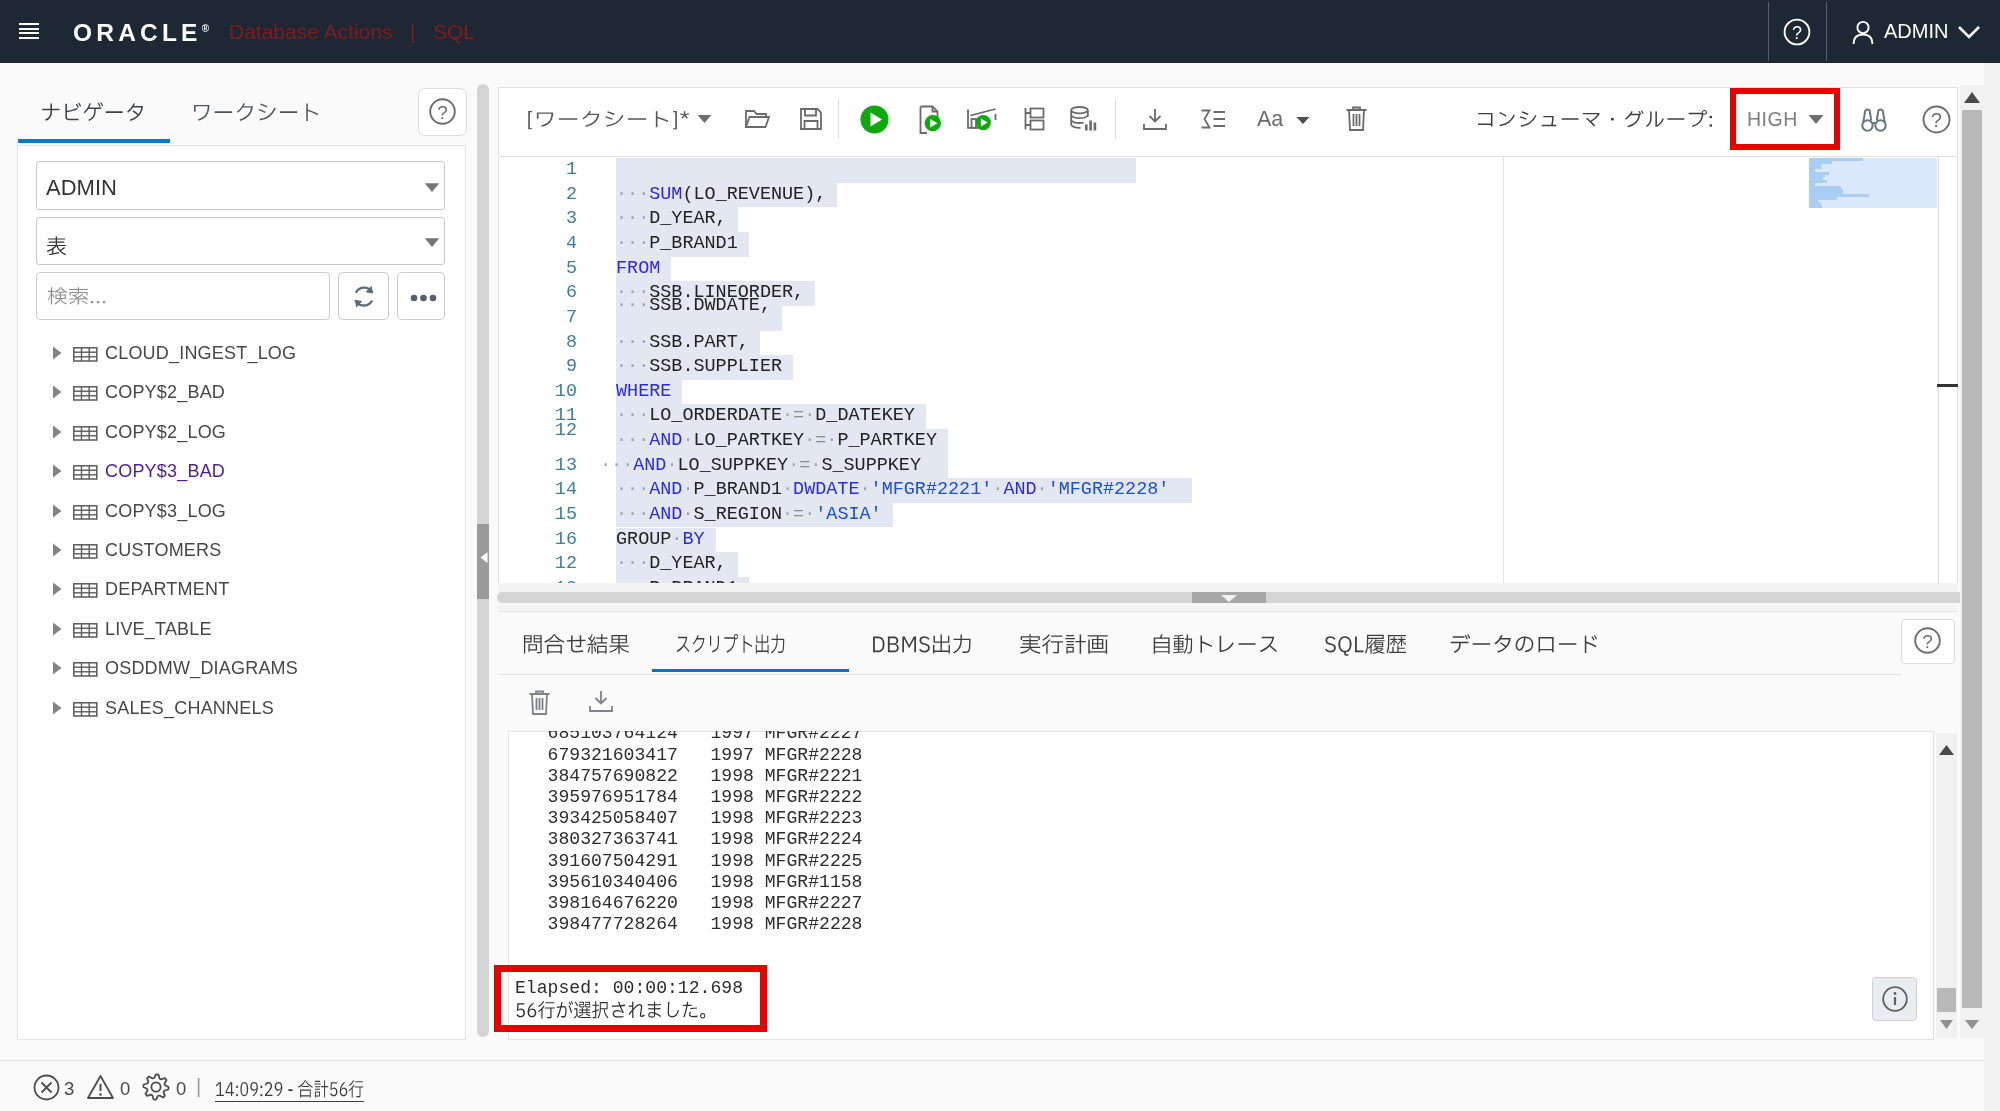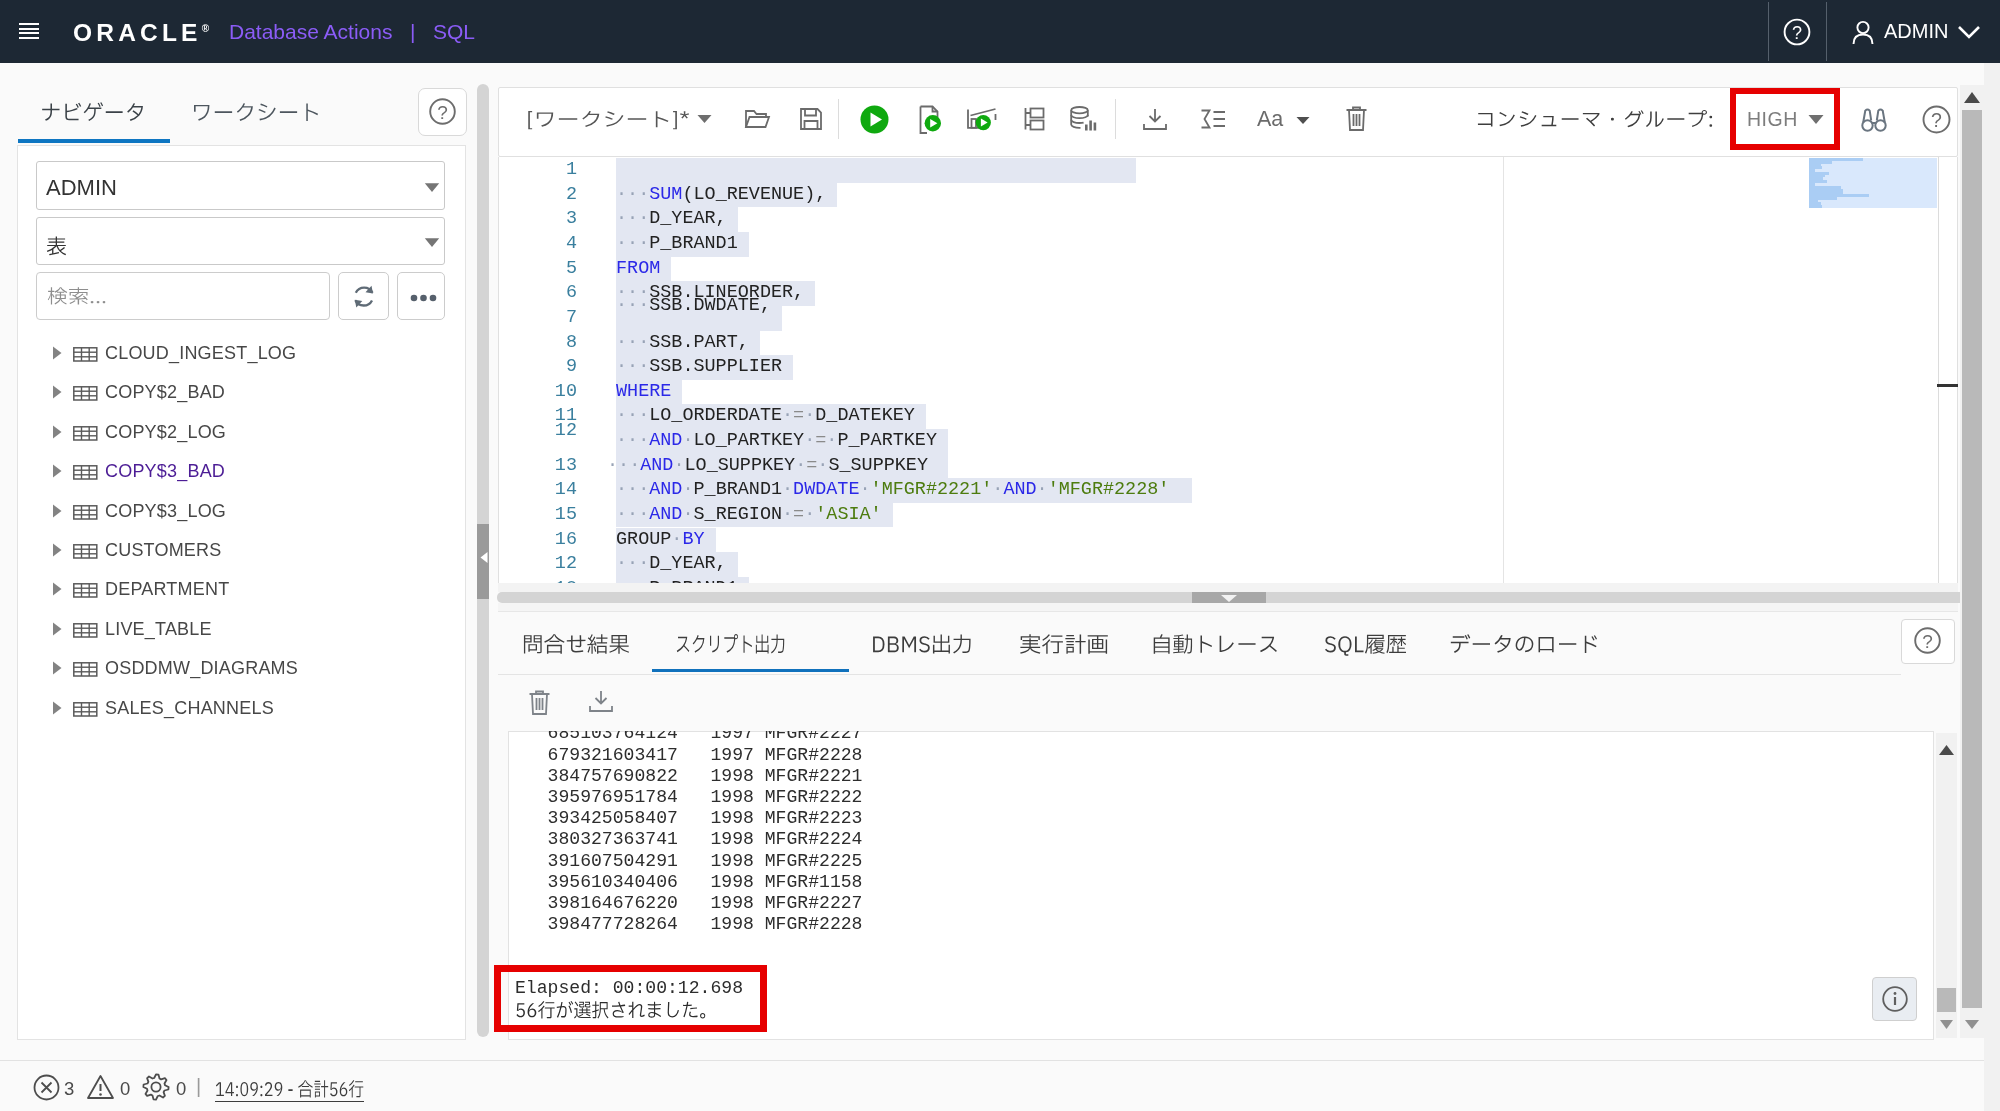--- a/index.html
+++ b/index.html
@@ -4,32 +4,32 @@
 *{margin:0;padding:0;box-sizing:border-box}
 html,body{width:2000px;height:1111px;position:relative;overflow:hidden;background:#fafafa;
  font-family:"Liberation Sans",sans-serif}
 .abs{position:absolute}
 .codeline{position:absolute;left:616px;font-family:"Liberation Mono",monospace;
  font-size:18.45px;line-height:24.62px;height:24.62px;white-space:pre;color:#222}
 .gut{position:absolute;left:520px;width:57px;text-align:right;font-family:"Liberation Mono",monospace;
  font-size:18.45px;line-height:24.62px;height:24.62px;color:#3a7f9e}
 .sel{position:absolute;left:616px;height:24.62px;background:#e3e7f2}
 .codeline b{color:#98a3b6;font-weight:normal}
-.kw{color:#2b28e8}.cm{color:#26791f}.st{color:#4d7c0f}.op{color:#8a8a8a}
+.kw{color:#2b28e8}.cm{color:#26791f}.st{color:#1d4ed8}.op{color:#8a8a8a}
 .outline{position:absolute;left:515px;font-family:"Liberation Mono",monospace;
  font-size:18.1px;line-height:21.2px;height:21.2px;white-space:pre;color:#2d2d2d}
 .ticon{stroke:#6b6b6b;fill:none;stroke-width:1.8}
 </style></head><body>
 <div style="position:absolute;left:0px;top:0px;width:2000px;height:63px;background:#1d2834"></div>
 <div style="position:absolute;left:19px;top:23px;width:19.5px;height:2.2px;background:#fff"></div>
 <div style="position:absolute;left:19px;top:27.6px;width:19.5px;height:2.2px;background:#fff"></div>
 <div style="position:absolute;left:19px;top:32.2px;width:19.5px;height:2.2px;background:#fff"></div>
 <div style="position:absolute;left:19px;top:36.8px;width:19.5px;height:2.2px;background:#fff"></div>
 <div class="abs" style="left:73px;top:19px;font-weight:bold;font-size:24.5px;letter-spacing:4.2px;color:#fff">ORACLE<span style="font-size:10px;vertical-align:9px;letter-spacing:0">®</span></div>
-<div class="abs" style="left:229px;top:20px;font-size:21px;color:#8b5cf6">Database Actions&nbsp;&nbsp;&nbsp;|&nbsp;&nbsp;&nbsp;<span>SQL</span></div>
+<div class="abs" style="left:229px;top:20px;font-size:21px;color:#7f1d1d">Database Actions&nbsp;&nbsp;&nbsp;|&nbsp;&nbsp;&nbsp;<span>SQL</span></div>
 <div style="position:absolute;left:1768px;top:2px;width:1px;height:59px;background:#55606c"></div>
 <div style="position:absolute;left:1826px;top:2px;width:1px;height:59px;background:#55606c"></div>
 <svg class="abs" style="left:1783px;top:18px" width="28" height="28">
     <circle cx="14" cy="14" r="12.4" fill="none" stroke="#fff" stroke-width="1.9"></circle>
     <text x="14" y="20.5" text-anchor="middle" font-family="Liberation Sans" font-size="18" fill="#fff">?</text>
   </svg>
 <svg class="abs" style="left:1848px;top:17px" width="30" height="30">
     <circle cx="15" cy="10.5" r="5.6" fill="none" stroke="#fff" stroke-width="1.9"></circle>
     <path d="M5.5 27 Q5.5 17.5 15 17.5 Q24.5 17.5 24.5 27" fill="none" stroke="#fff" stroke-width="1.9"></path>
   </svg>
@@ -362,21 +362,21 @@
 <div class="gut" style="top:222.78px;left:22px">10</div>
 <div class="codeline" style="top:222.78px;left:118px"><span class="kw">WHERE</span></div>
 <div class="sel" style="top:247.40px;width:310.0px;left:118px"></div>
 <div class="gut" style="top:247.40px;left:22px">11</div>
 <div class="codeline" style="top:247.40px;left:118px"><b>·</b><b>·</b><b>·</b>LO_ORDERDATE<b>·</b><span class="op">=</span><b>·</b>D_DATEKEY</div>
 <div class="sel" style="top:272.02px;width:332.1px;left:118px"></div>
 <div class="gut" style="top:262px;left:22px">12</div>
 <div class="codeline" style="top:272.02px;left:118px"><b>·</b><b>·</b><b>·</b><span class="kw">AND</span><b>·</b>LO_PARTKEY<b>·</b><span class="op">=</span><b>·</b>P_PARTKEY</div>
 <div class="sel" style="top:296.64px;width:332.1px;left:118px"></div>
 <div class="gut" style="top:296.64px;left:22px">13</div>
-<div class="codeline" style="top:296.64px;left:109px"><b>·</b><b>·</b><b>·</b><span class="kw">AND</span><b>·</b>LO_SUPPKEY<b>·</b><span class="op">=</span><b>·</b>S_SUPPKEY</div>
+<div class="codeline" style="top:296.64px;left:102px"><b>·</b><b>·</b><b>·</b><span class="kw">AND</span><b>·</b>LO_SUPPKEY<b>·</b><span class="op">=</span><b>·</b>S_SUPPKEY</div>
 <div class="sel" style="top:321.26px;width:575.6px;left:118px"></div>
 <div class="gut" style="top:321.26px;left:22px">14</div>
 <div class="codeline" style="top:321.26px;left:118px"><b>·</b><b>·</b><b>·</b><span class="kw">AND</span><b>·</b>P_BRAND1<b>·</b><span class="kw">DWDATE</span><b>·</b><span class="st">'MFGR#2221'</span><b>·</b><span class="kw">AND</span><b>·</b><span class="st">'MFGR#2228'</span></div>
 <div class="sel" style="top:345.88px;width:276.7px;left:118px"></div>
 <div class="gut" style="top:345.88px;left:22px">15</div>
 <div class="codeline" style="top:345.88px;left:118px"><b>·</b><b>·</b><b>·</b><span class="kw">AND</span><b>·</b>S_REGION<b>·</b><span class="op">=</span><b>·</b><span class="st">'ASIA'</span></div>
 <div class="sel" style="top:370.50px;width:99.6px;left:118px"></div>
 <div class="gut" style="top:370.50px;left:22px">16</div>
 <div class="codeline" style="top:370.50px;left:118px">GROUP<b>·</b><span class="kw">BY</span></div>
 <div class="sel" style="top:395.12px;width:121.8px;left:118px"></div>

